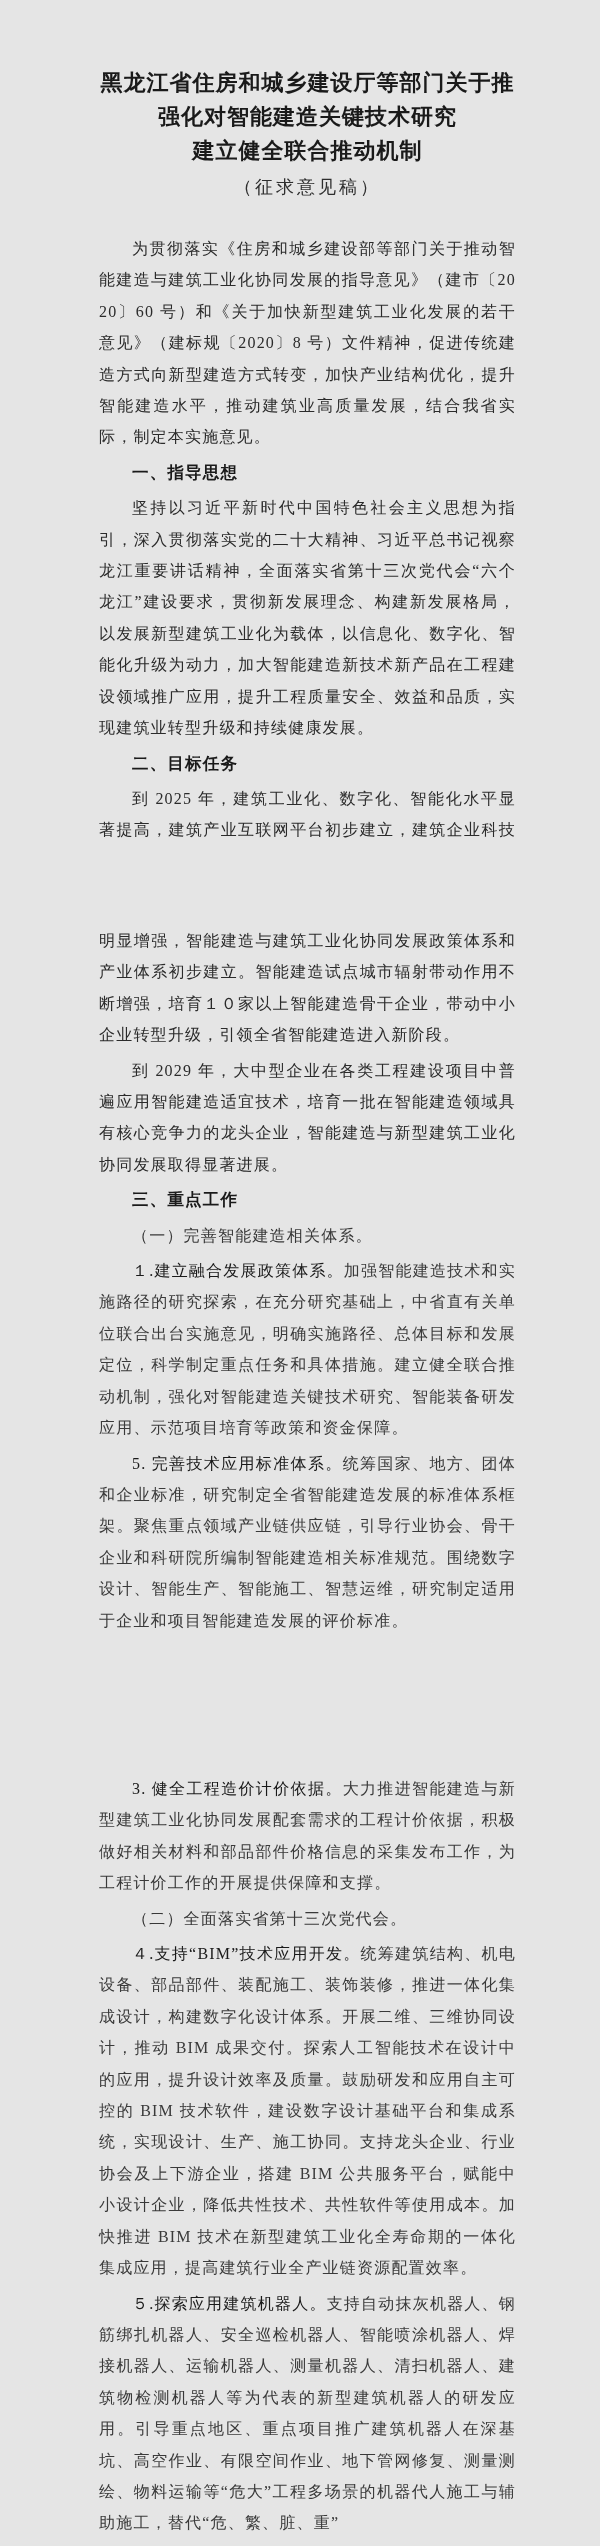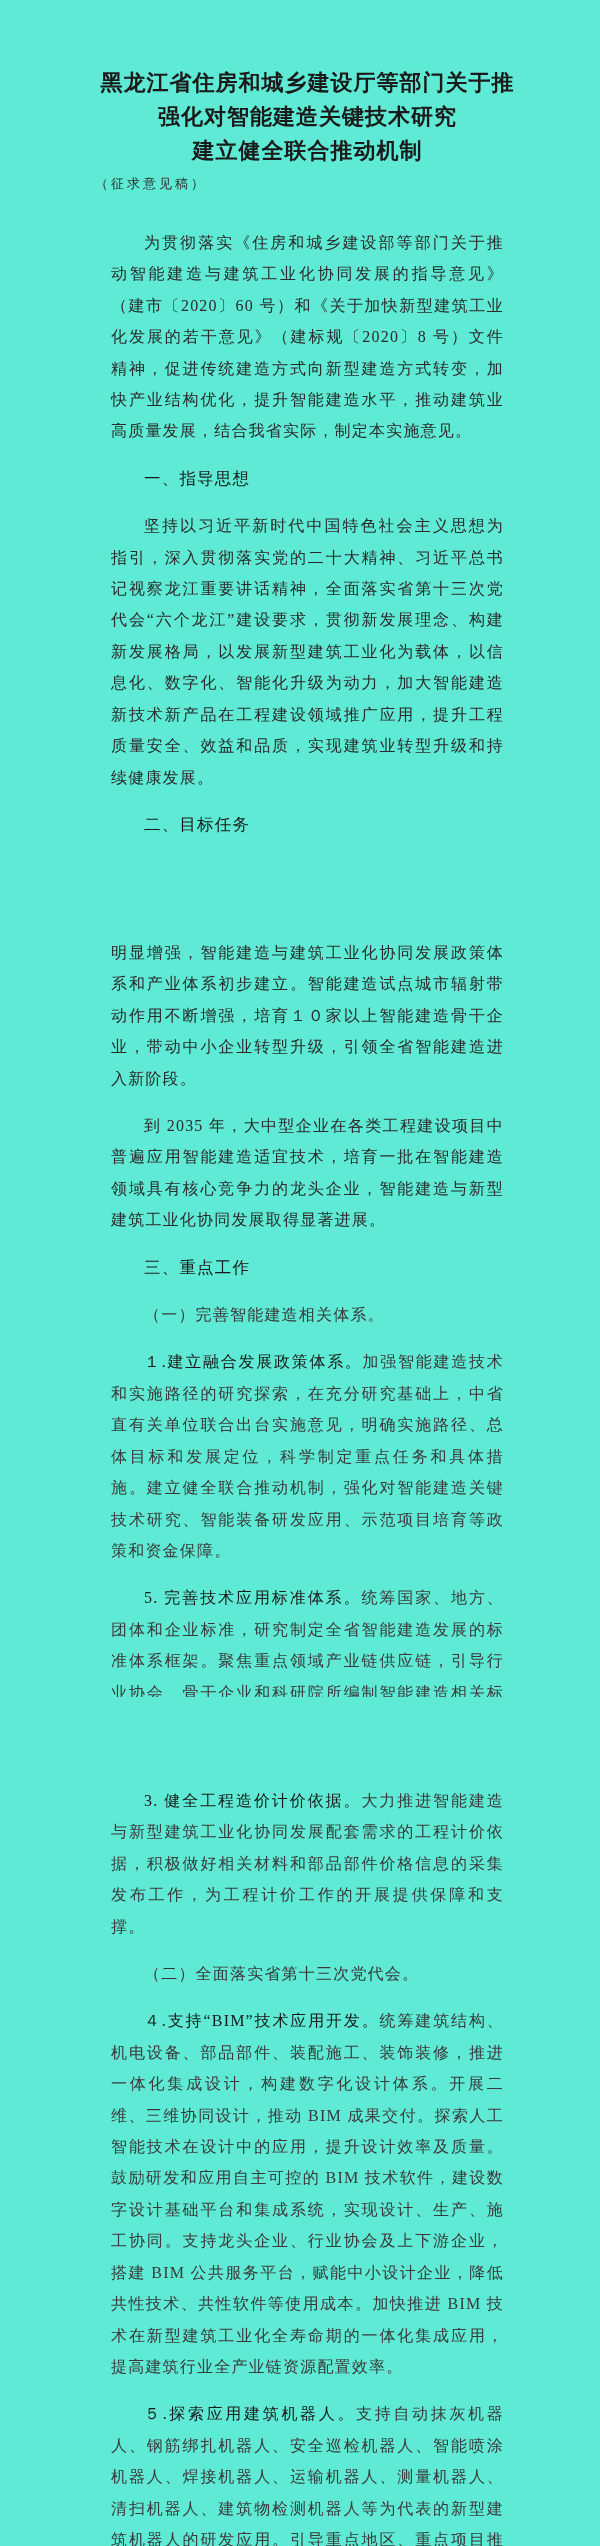--- a/index.html
+++ b/index.html
@@ -1,20 +1,20 @@
 <!DOCTYPE html>
 <html><head>
 <meta charset="utf-8">
 <style>
   html, body { margin: 0; padding: 0; background: #ffffff; }
   .doc {
     position: relative;
     width: 600px;
     height: 2546px;
-    background: #5eead4;
+    background: #e5e5e5;
     color: #2b2b2b;
     font-family: "Liberation Serif", "DejaVu Serif", serif;
     overflow: hidden;
   }
   .page {
     box-sizing: border-box;
     padding-left: 95px;
     padding-right: 80px;
     overflow: hidden;
   }
@@ -28,39 +28,40 @@
     line-height: 34px;
     font-weight: 700;
     text-align: center;
     color: #1a1a1a;
     letter-spacing: 1px;
   }
   .title .tl { display: block; }
 
   .subtitle {
     margin-top: 7px;
-    font-size: 13px;
+    text-align: center;
+    font-size: 18px;
     letter-spacing: 3px;
     color: #2e2e2e;
   }
 
   .para, .h2, .sub {
-    margin: 16px;
+    margin: 4px;
     font-size: 16px;
     line-height: 31.4px;
     letter-spacing: 1.2px;
     text-align: justify;
     text-justify: inter-ideograph;
     word-break: break-all;
   }
   .body-start { margin-top: 34px; }
   .indent { text-indent: 33px; }
 
   .h2 {
-    font-weight: 400;
+    font-weight: 700;
     color: #1a1a1a;
     font-family: "Liberation Sans", "DejaVu Sans", sans-serif;
     font-size: 16.5px;
     text-indent: 33px;
     text-align: left;
   }
   .sub { color: #383838; }
   .lead { font-weight: 400; color: #1a1a1a; }
   .rest { color: #3a3a3a; }
 </style>
@@ -79,21 +80,21 @@
 
     <p class="para indent body-start">为贯彻落实《住房和城乡建设部等部门关于推动智能建造与建筑工业化协同发展的指导意见》（建市〔2020〕60 号）和《关于加快新型建筑工业化发展的若干意见》（建标规〔2020〕8 号）文件精神，促进传统建造方式向新型建造方式转变，加快产业结构优化，提升智能建造水平，推动建筑业高质量发展，结合我省实际，制定本实施意见。</p>
     <h2 class="h2">一、指导思想</h2>
     <p class="para indent">坚持以习近平新时代中国特色社会主义思想为指引，深入贯彻落实党的二十大精神、习近平总书记视察龙江重要讲话精神，全面落实省第十三次党代会“六个龙江”建设要求，贯彻新发展理念、构建新发展格局，以发展新型建筑工业化为载体，以信息化、数字化、智能化升级为动力，加大智能建造新技术新产品在工程建设领域推广应用，提升工程质量安全、效益和品质，实现建筑业转型升级和持续健康发展。</p>
     <h2 class="h2">二、目标任务</h2>
     <p class="para indent">到 2025 年，建筑工业化、数字化、智能化水平显著提高，建筑产业互联网平台初步建立，建筑企业科技创新能力</p>
   </section>
 
   <section class="page page-2">
     <p class="para">明显增强，智能建造与建筑工业化协同发展政策体系和产业体系初步建立。智能建造试点城市辐射带动作用不断增强，培育１０家以上智能建造骨干企业，带动中小企业转型升级，引领全省智能建造进入新阶段。</p>
-    <p class="para indent">到 2035 年，大中型企业在各类工程建设项目中普遍应用智能建造适宜技术，培育一批在智能建造领域具有核心竞争力的龙头企业，智能建造与新型建筑工业化协同发展取得显著进展。</p>
+    <p class="para indent">到 2029 年，大中型企业在各类工程建设项目中普遍应用智能建造适宜技术，培育一批在智能建造领域具有核心竞争力的龙头企业，智能建造与新型建筑工业化协同发展取得显著进展。</p>
     <h2 class="h2">三、重点工作</h2>
     <p class="para sub indent">（一）完善智能建造相关体系。</p>
     <p class="para indent"><b class="lead">１.建立融合发展政策体系。</b><span class="rest">加强智能建造技术和实施路径的研究探索，在充分研究基础上，中省直有关单位联合出台实施意见，明确实施路径、总体目标和发展定位，科学制定重点任务和具体措施。建立健全联合推动机制，强化对智能建造关键技术研究、智能装备研发应用、示范项目培育等政策和资金保障。</span></p>
     <p class="para indent"><b class="lead">5. 完善技术应用标准体系。</b><span class="rest">统筹国家、地方、团体和企业标准，研究制定全省智能建造发展的标准体系框架。聚焦重点领域产业链供应链，引导行业协会、骨干企业和科研院所编制智能建造相关标准规范。围绕数字设计、智能生产、智能施工、智慧运维，研究制定适用于企业和项目智能建造发展的评价标准。</span></p>
   </section>
 
   <section class="page page-3">
     <p class="para indent"><b class="lead">3. 健全工程造价计价依据。</b><span class="rest">大力推进智能建造与新型建筑工业化协同发展配套需求的工程计价依据，积极做好相关材料和部品部件价格信息的采集发布工作，为工程计价工作的开展提供保障和支撑。</span></p>
     <p class="para sub indent">（二）全面落实省第十三次党代会。</p>
     <p class="para indent"><b class="lead">４.支持“BIM”技术应用开发。</b><span class="rest">统筹建筑结构、机电设备、部品部件、装配施工、装饰装修，推进一体化集成设计，构建数字化设计体系。开展二维、三维协同设计，推动 BIM 成果交付。探索人工智能技术在设计中的应用，提升设计效率及质量。鼓励研发和应用自主可控的 BIM 技术软件，建设数字设计基础平台和集成系统，实现设计、生产、施工协同。支持龙头企业、行业协会及上下游企业，搭建 BIM 公共服务平台，赋能中小设计企业，降低共性技术、共性软件等使用成本。加快推进 BIM 技术在新型建筑工业化全寿命期的一体化集成应用，提高建筑行业全产业链资源配置效率。</span></p>

